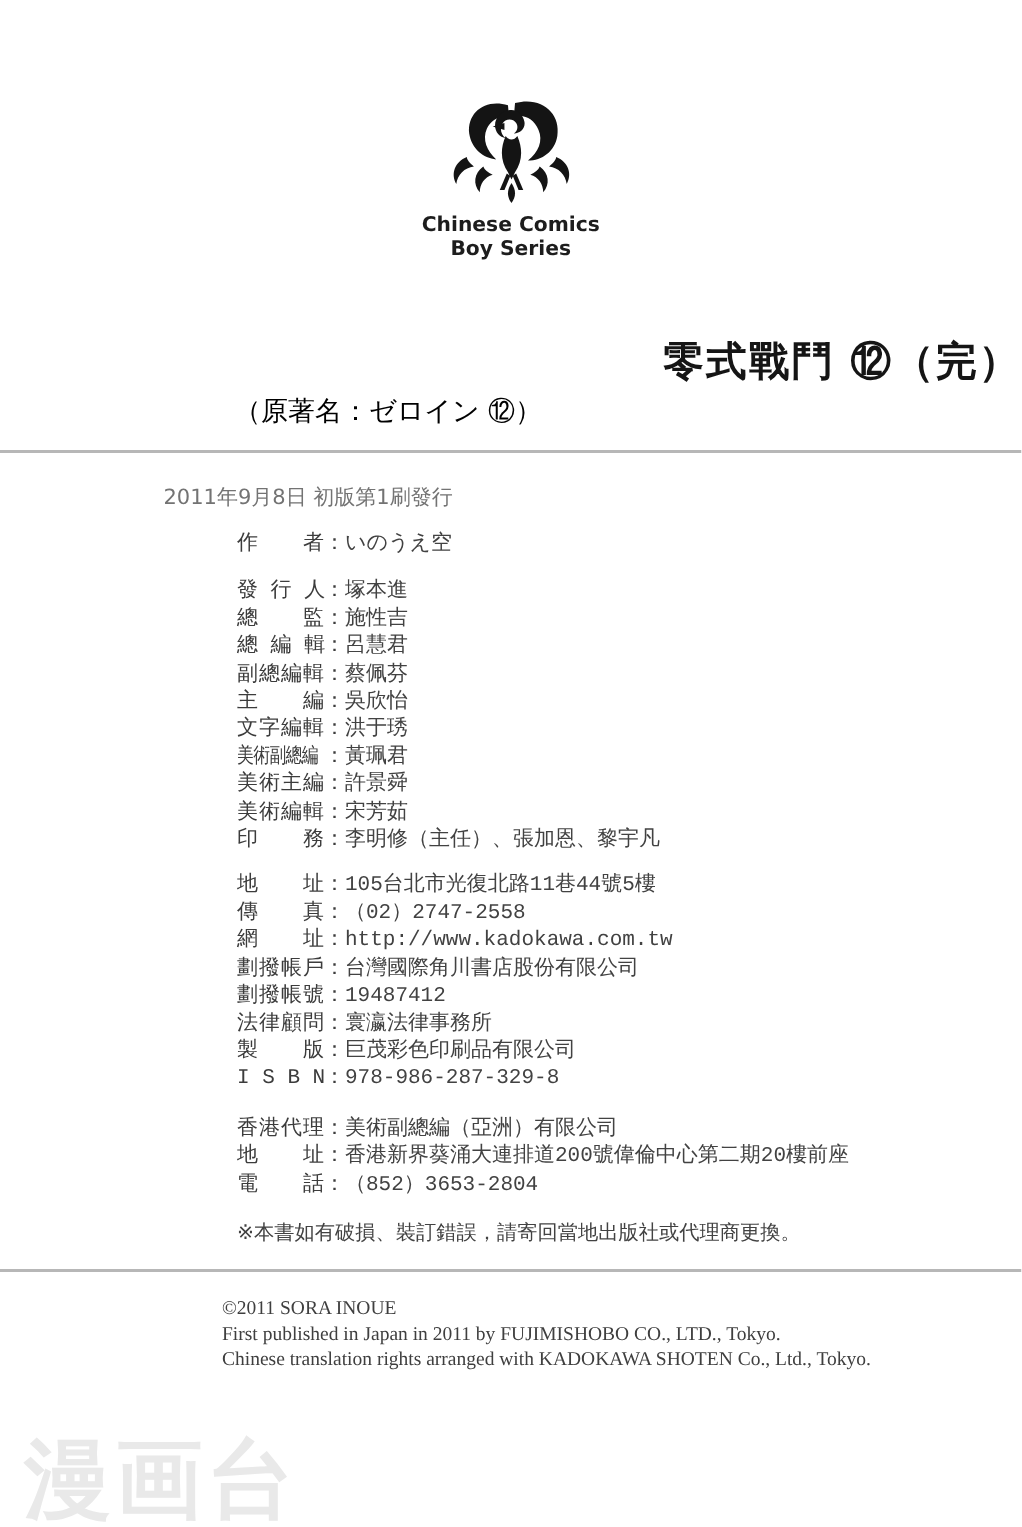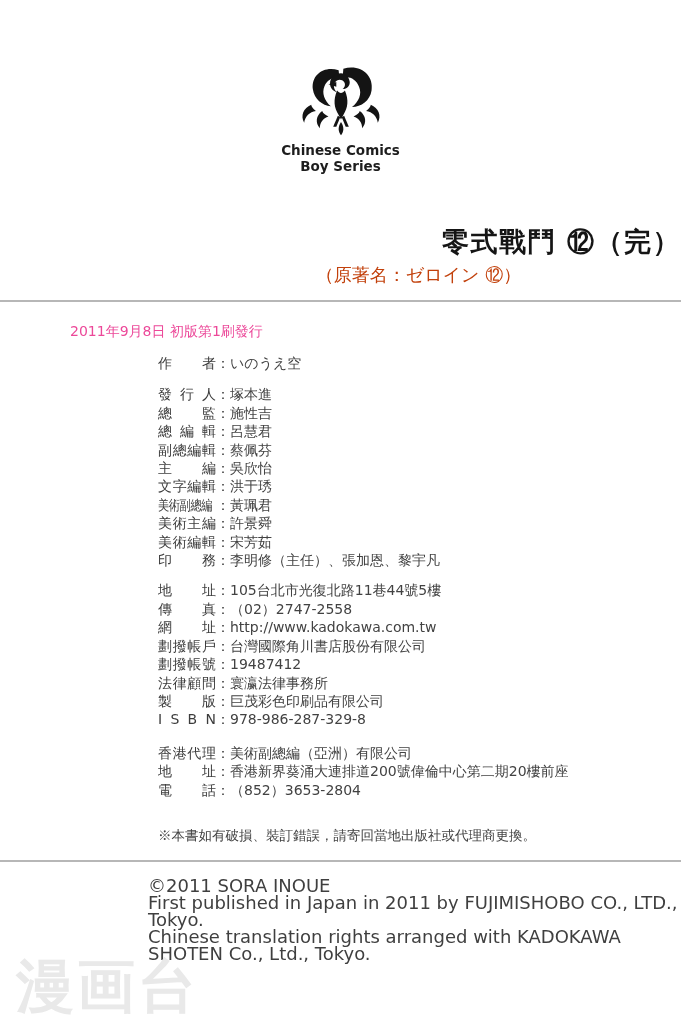--- a/index.html
+++ b/index.html
@@ -9,35 +9,35 @@
     font-family:"DejaVu Sans","Liberation Sans",sans-serif;
     color:#3d3d3d;
     position:relative;
     overflow:hidden;
   }
   .logo-block{margin:60px auto 0;width:170px;text-align:center;}
   .logo-block svg{width:94px;height:80px;display:block;margin:0 auto;}
   .logo-text{font-weight:bold;color:#1d1d1d;font-size:13.5px;line-height:16px;margin-top:2px;}
   .main-title-block{margin:52px 0 0 156px;}
   .book-title{font-size:27px;font-weight:bold;color:#151515;margin:0;letter-spacing:1.5px;line-height:32px;text-align:right;}
-  .book-subtitle{font-size:18px;color:#c2410c;margin-top:5px;line-height:24px;text-align:center;}
+  .book-subtitle{font-size:18px;color:#000000;margin-top:5px;line-height:24px;}
   .rule{border:none;height:0;border-top:2px solid #b7b7b7;margin:13px 0 0 0;}
-  .edition-line{margin:21px 0 0 70px;font-size:14px;color:#ec4899;}
+  .edition-line{margin:21px 0 0 109px;font-size:14px;color:#737373;}
   .rows{margin-left:158px;font-size:14px;line-height:18.4px;color:#424242;}
   .sec{margin-top:13px;}
   .sec-pub{margin-top:12px;}
   .sec-hk{margin-top:15px;}
-  .row{white-space:nowrap;}
+  .row{white-space:nowrap;font-family:Liberation Mono, monospace;}
   .lbl{display:inline-block;width:58px;text-align:justify;text-align-last:justify;color:#3c3c3c;vertical-align:top;}
   .lbl.tight{text-align-last:left;width:72px;transform:scaleX(0.80);transform-origin:0 60%;margin-right:-14px;letter-spacing:-0.5px;}
   .colon{color:#3c3c3c;}
   .val{color:#424242;}
-  .notice-line{margin:28px 0 0 158px;font-size:13.5px;color:#424242;font-family:Liberation Serif, serif;}
+  .notice-line{margin:14px 0 0 158px;font-size:13.5px;color:#424242;}
   .rule2{margin-top:15px;}
-  .footer-block{margin:15px 0 0 148px;font-size:18px;line-height:17px;color:#3f3f3f;}
+  .footer-block{margin:15px 0 0 148px;font-size:13px;line-height:17px;color:#3f3f3f;font-family:Liberation Serif, serif;}
   .watermark{
     position:absolute;left:16px;bottom:-8px;
     font-size:58px;font-weight:600;letter-spacing:3px;
     color:#e9e9e9;user-select:none;
   }
 </style>
 </head>
 <body>
 
 <div class="logo-block">

